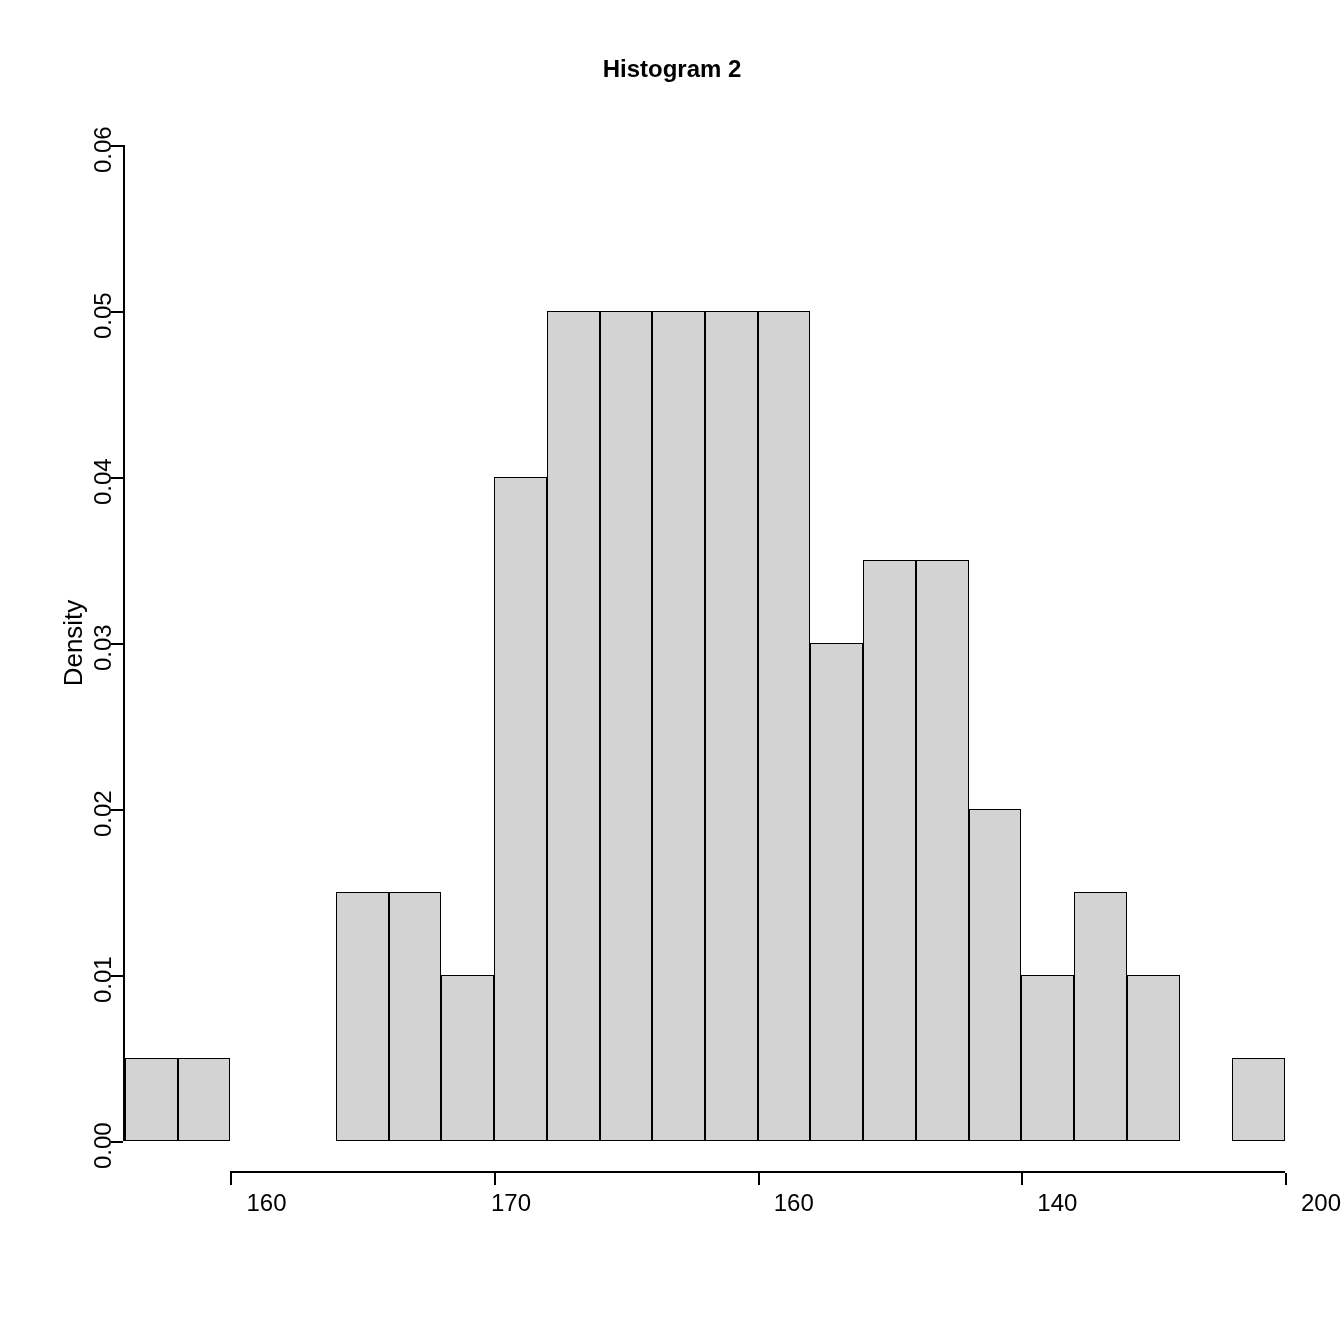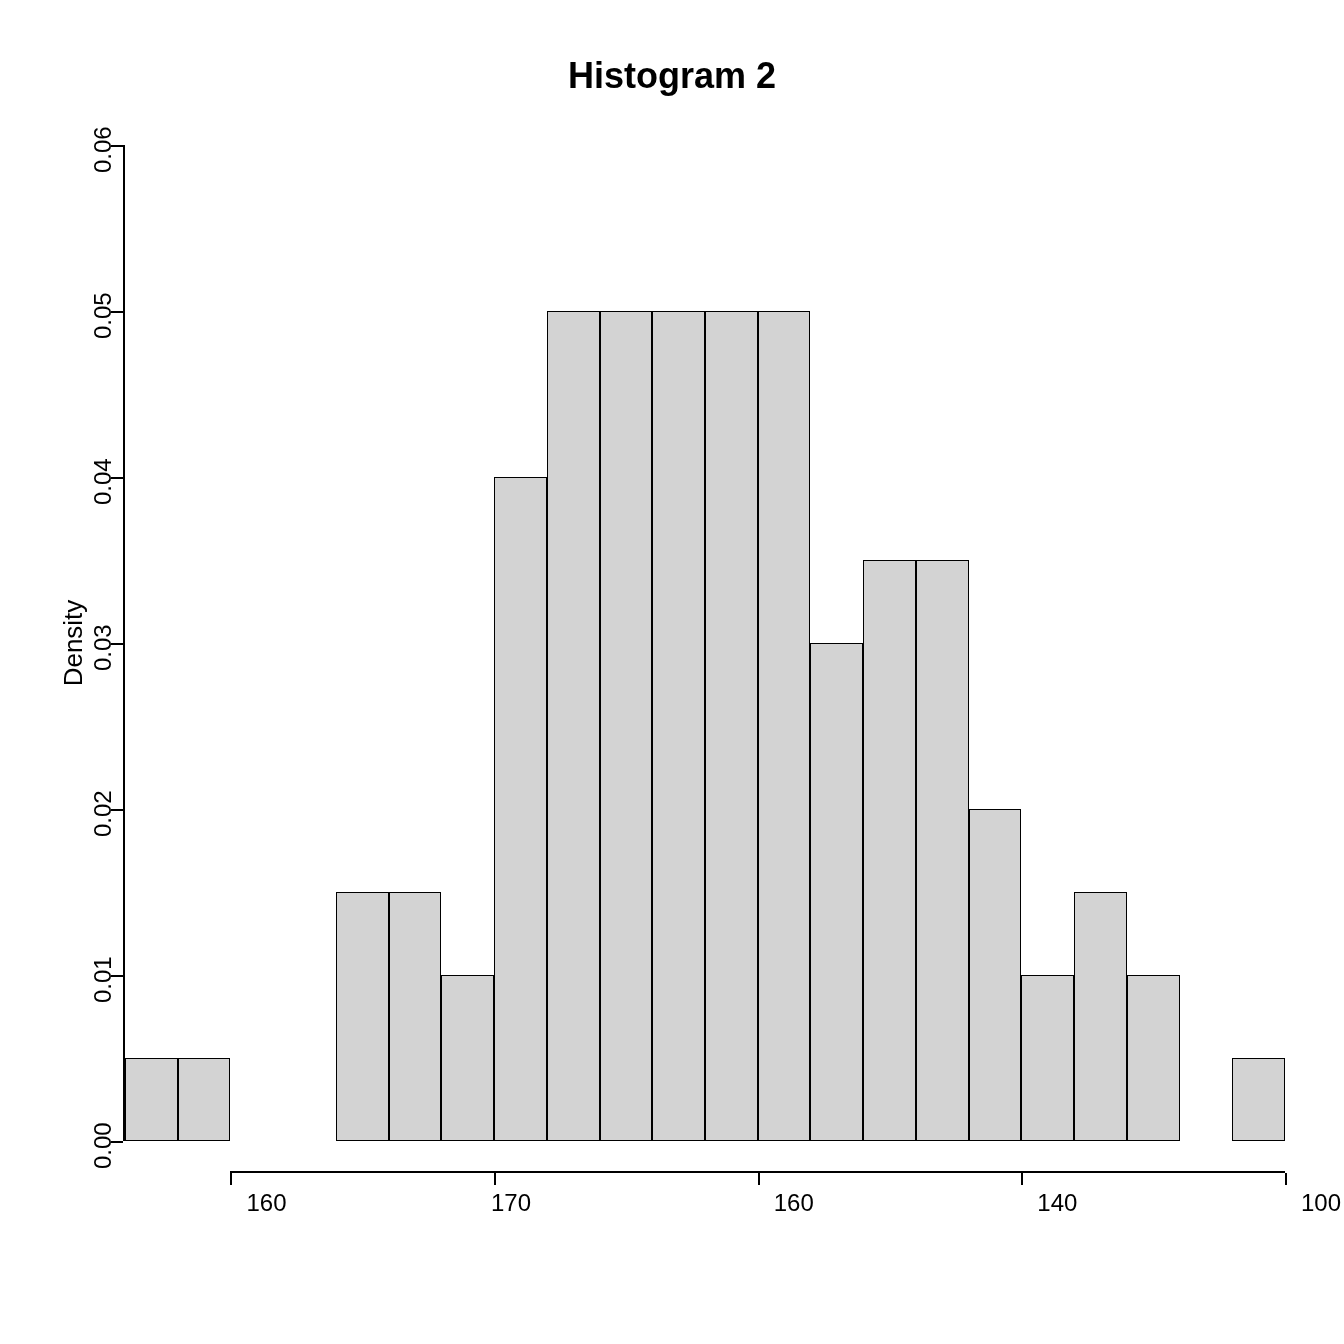--- a/index.html
+++ b/index.html
@@ -17,21 +17,21 @@
       left: 0;
       width: 1344px;
       height: 1344px;
     }
     .chart-title {
       position: absolute;
       top: 55px;
       left: 0;
       width: 100%;
       text-align: center;
-      font-size: 36px;
+      font-size: 24px;
       font-weight: bold;
       color: black;
     }
     .plot-area {
       position: absolute;
       left: 125px;
       top: 145px;
       width: 1160px;
       height: 996px;
       
@@ -169,21 +169,21 @@
           <div class="y-tick" style="top: 166px;"></div>
           <div class="y-tick" style="top: 0px;"></div>
         </div>
     </div>
 
     <div class="ylabel">Density</div>
   <div class="x-tick-label" style="left: 105.455px; top: 1044px; position: absolute;">160</div>
       <div class="x-tick-label" style="left: 350px; top: 1044px; position: absolute;">170</div>
       <div class="x-tick-label" style="left: 632.727px; top: 1044px; position: absolute;">160</div>
       <div class="x-tick-label" style="left: 896.364px; top: 1044px; position: absolute;">140</div>
-      <div class="x-tick-label" style="left: 1160px; top: 1044px; position: absolute;">100</div>
+      <div class="x-tick-label" style="left: 1160px; top: 1044px; position: absolute;">200</div>
       <div class="y-tick-label" style="position: absolute; left: -22px; top: 996px;">0.00</div>
       <div class="y-tick-label" style="position: absolute; left: -22px; top: 830px;">0.01</div>
       <div class="y-tick-label" style="position: absolute; left: -22px; top: 664px;">0.02</div>
       <div class="y-tick-label" style="position: absolute; left: -22px; top: 498px;">0.03</div>
       <div class="y-tick-label" style="position: absolute; left: -22px; top: 332px;">0.04</div>
       <div class="y-tick-label" style="position: absolute; left: -22px; top: 166px;">0.05</div>
       <div class="y-tick-label" style="position: absolute; left: -22px; top: 0px;">0.06</div>
     </div>
 </div>
 

